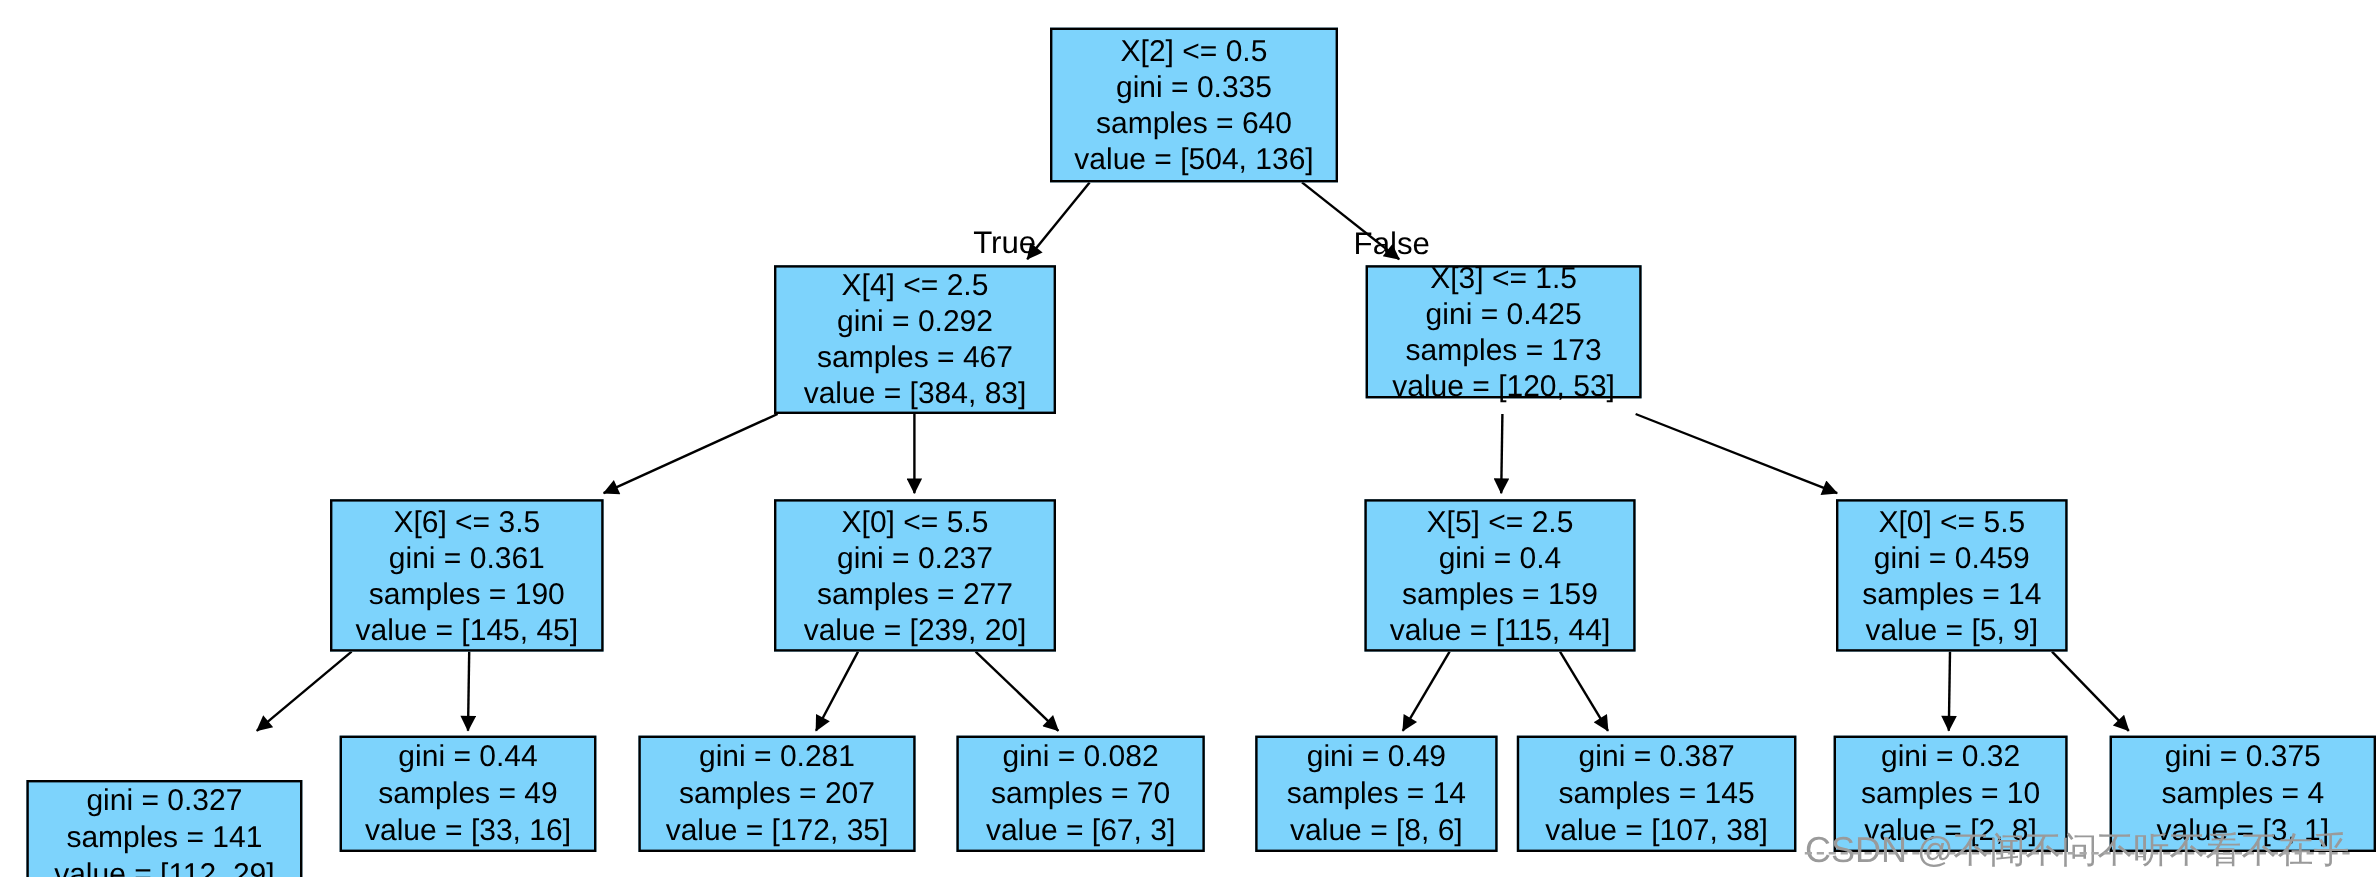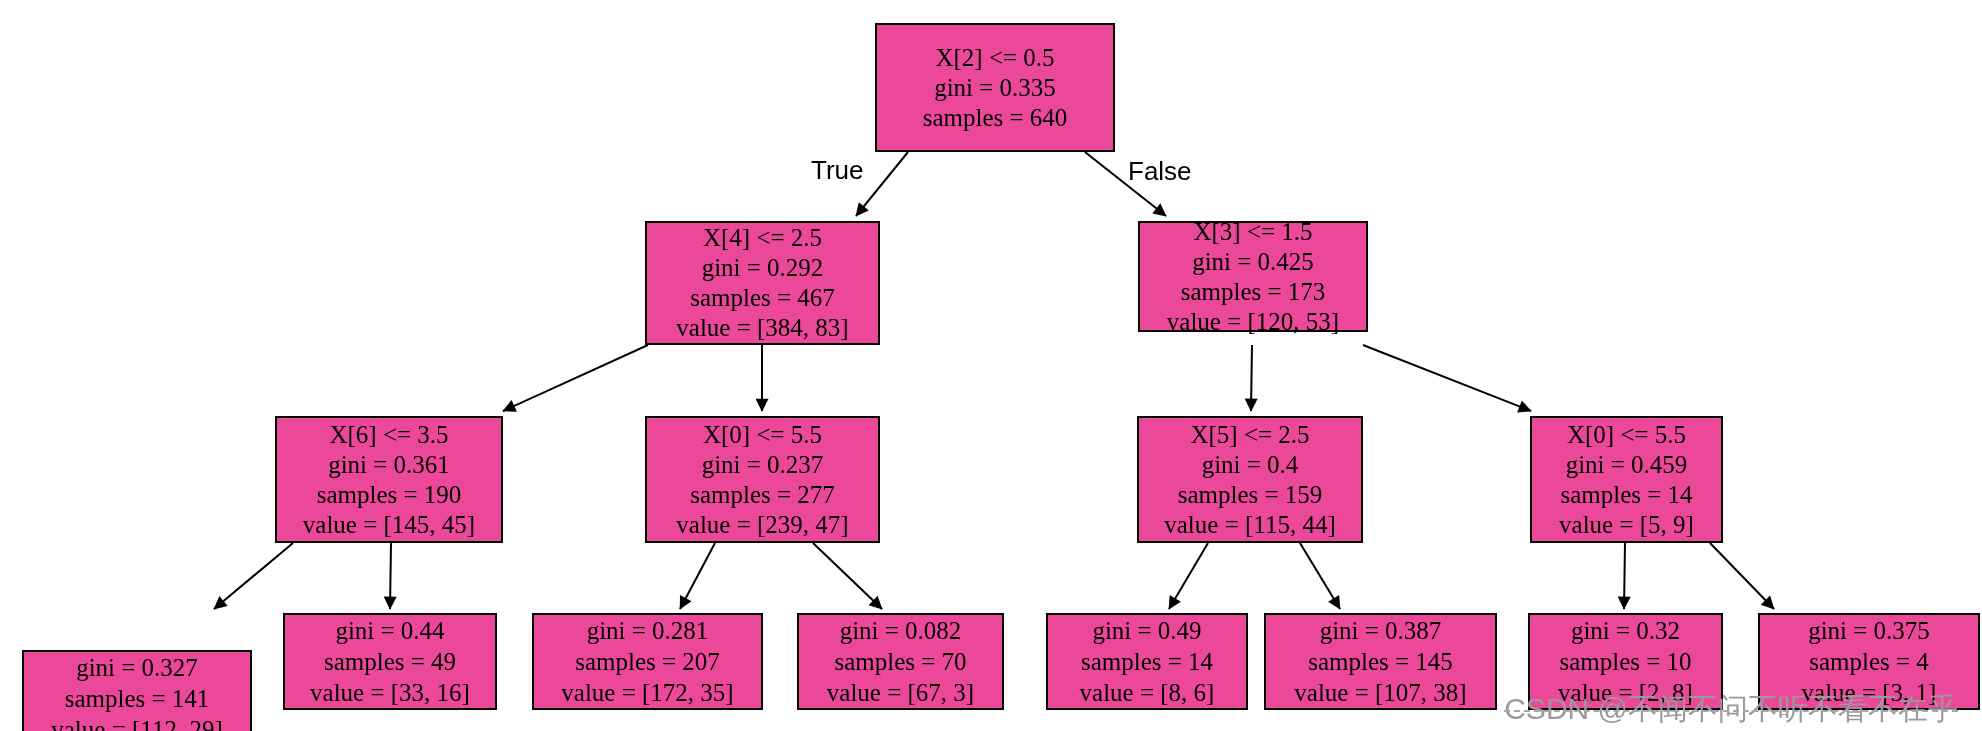--- a/index.html
+++ b/index.html
@@ -15,37 +15,37 @@
   }
   svg.edges {
     position: absolute;
     left: 0; top: 0;
     width: 1982px; height: 731px;
   }
   .box {
     position: absolute;
     box-sizing: border-box;
     border: 2px solid #000000;
-    background: #ec4899;
+    background: #7dd3fc;
     display: flex;
     flex-direction: column;
     justify-content: center;
     align-items: center;
     text-align: center;
     font-size: 25px;
     line-height: 30px;
     white-space: nowrap;
-    font-family: Liberation Serif, serif;
   }
   .leaf { line-height: 31px; }
   .edge-label {
     position: absolute;
     font-size: 26px;
     line-height: 26px;
     white-space: nowrap;
+    margin-top: 32px;
   }
   .watermark {
     position: absolute;
     right: 24px;
     top: 695px;
     font-size: 30px;
     line-height: 27px;
     color: #9a9a9a;
     white-space: nowrap;
     z-index: 5;
@@ -85,20 +85,21 @@
     <line x1="1710" y1="543" x2="1774" y2="609" stroke="#000" stroke-width="2" marker-end="url(#arrow)"></line>
   </svg>
 
   <div class="edge-label" style="left:811px;top:157px;">True</div>
   <div class="edge-label" style="left:1128px;top:158px;">False</div>
 
   <div class="box" style="left:875px;top:23px;width:240px;height:129px;">
     <div>X[2] &lt;= 0.5</div>
     <div>gini = 0.335</div>
     <div>samples = 640</div>
+    <div>value = [504, 136]</div>
   </div>
 
   <div class="box" style="left:645px;top:221px;width:235px;height:124px;">
     <div>X[4] &lt;= 2.5</div>
     <div>gini = 0.292</div>
     <div>samples = 467</div>
     <div>value = [384, 83]</div>
   </div>
   <div class="box" style="left:1138px;top:221px;width:230px;height:111px;">
     <div>X[3] &lt;= 1.5</div>
@@ -110,21 +111,21 @@
   <div class="box" style="left:275px;top:416px;width:228px;height:127px;">
     <div>X[6] &lt;= 3.5</div>
     <div>gini = 0.361</div>
     <div>samples = 190</div>
     <div>value = [145, 45]</div>
   </div>
   <div class="box" style="left:645px;top:416px;width:235px;height:127px;">
     <div>X[0] &lt;= 5.5</div>
     <div>gini = 0.237</div>
     <div>samples = 277</div>
-    <div>value = [239, 47]</div>
+    <div>value = [239, 20]</div>
   </div>
   <div class="box" style="left:1137px;top:416px;width:226px;height:127px;">
     <div>X[5] &lt;= 2.5</div>
     <div>gini = 0.4</div>
     <div>samples = 159</div>
     <div>value = [115, 44]</div>
   </div>
   <div class="box" style="left:1530px;top:416px;width:193px;height:127px;">
     <div>X[0] &lt;= 5.5</div>
     <div>gini = 0.459</div>

